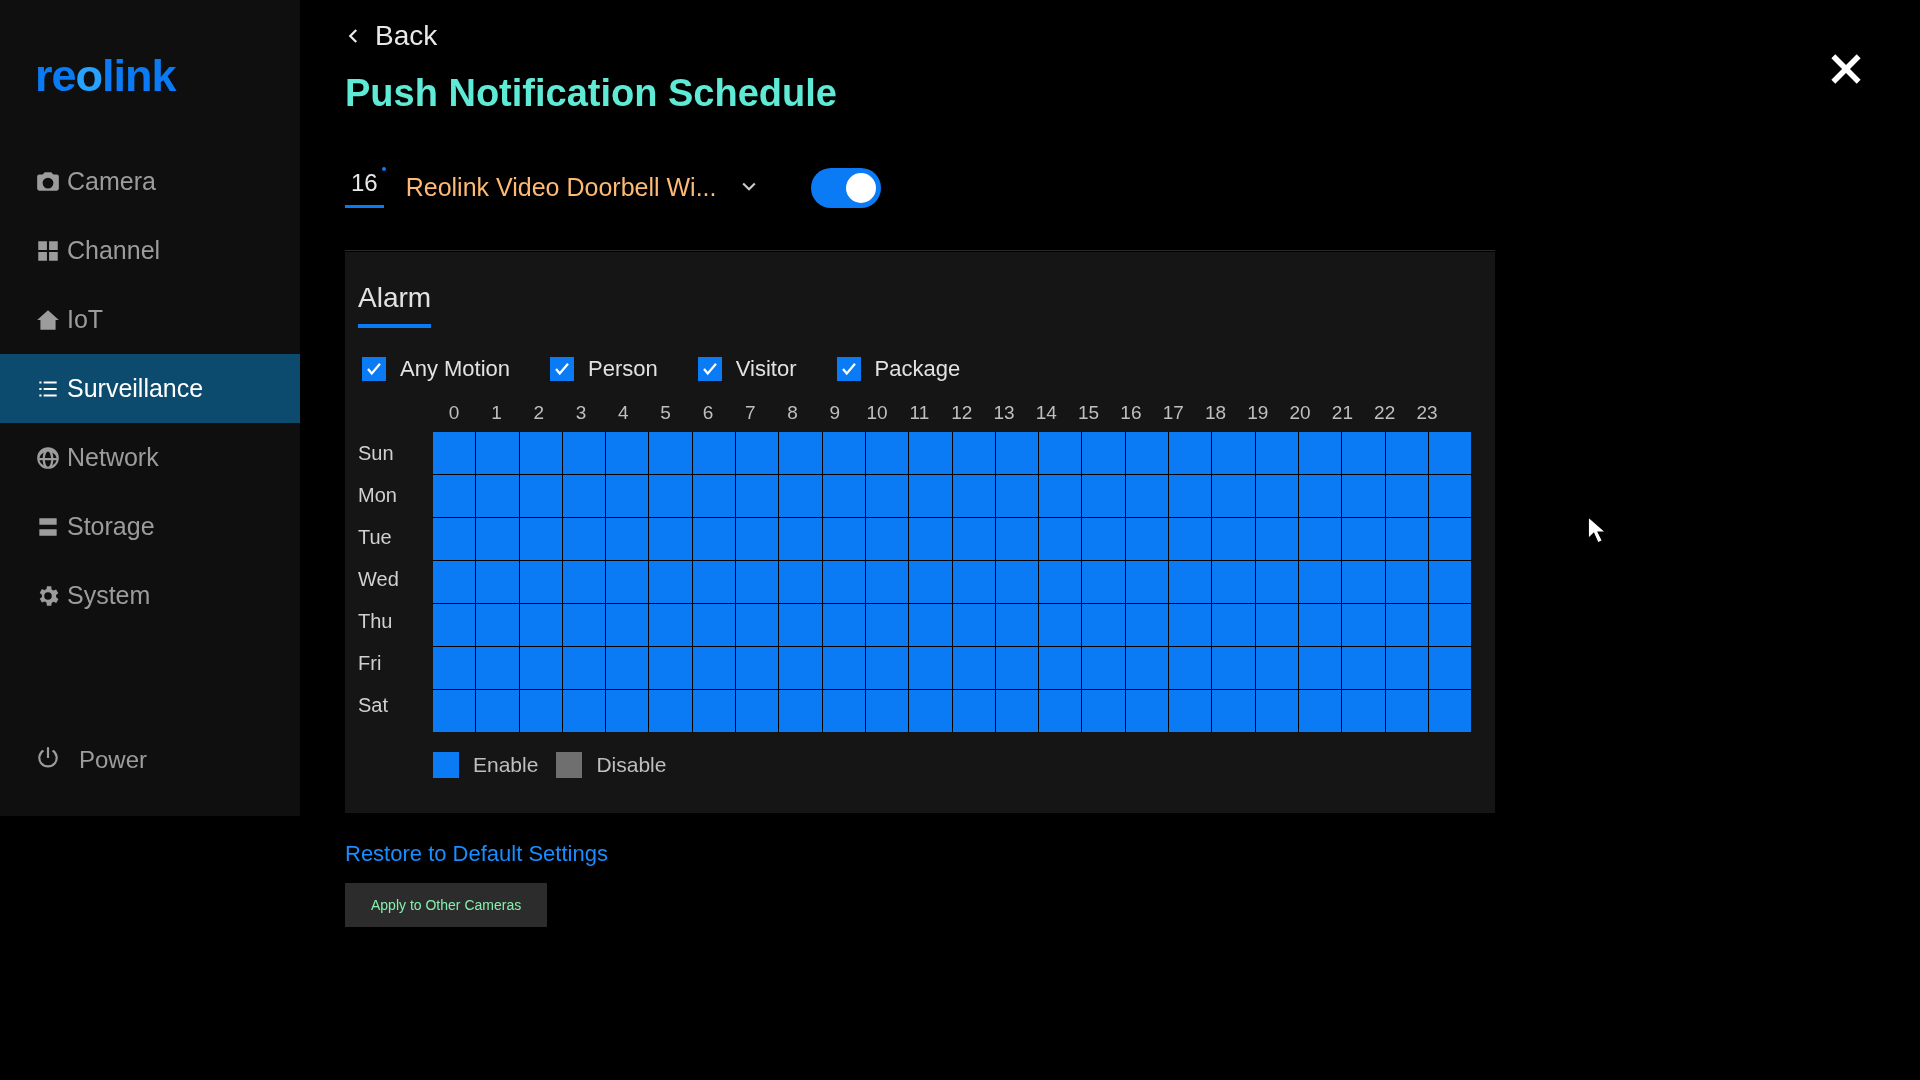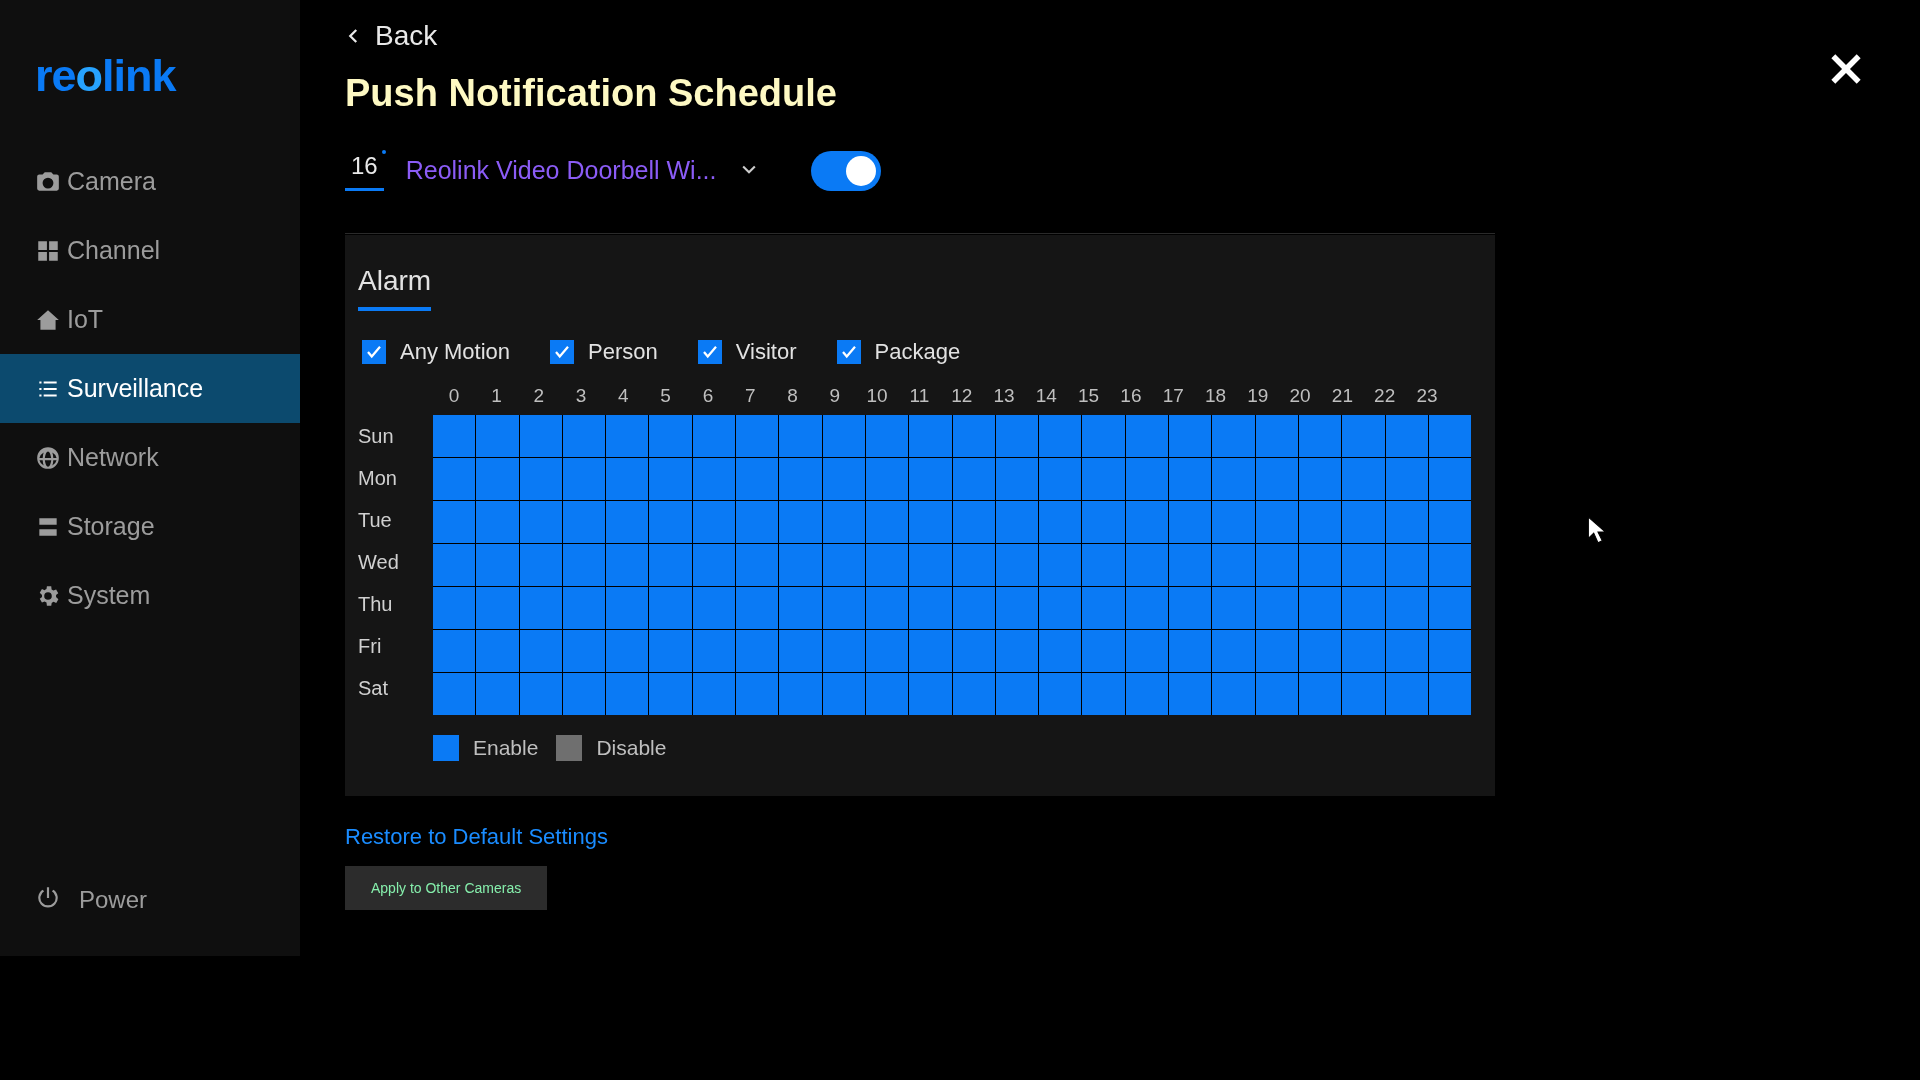--- a/index.html
+++ b/index.html
@@ -11,21 +11,21 @@
   color: #ccc;
   overflow: hidden;
   position: relative;
   transform-origin: top left;
 }
 
 
 .sidebar {
   position: absolute;
   left: 0; top: 0;
-  width: 300px; height: 956px;
+  width: 300px; height: 816px;
   background: #0f0f0f;
   display: flex;
   flex-direction: column;
 }
 .logo {
   padding: 50px 35px 35px;
   font-size: 45px;
   font-weight: 700;
   color: #0a7af5;
   font-family: Arial, sans-serif;
@@ -67,22 +67,22 @@
 }
 .back {
   display: flex; align-items: center; gap: 12px;
   font-size: 28px; color: #e8e8e8;
   margin-bottom: 20px;
   cursor: pointer;
 }
 .back svg { width: 18px; height: 18px; stroke: #e8e8e8; stroke-width: 3; fill:none; }
 
 .page-title {
-  font-size: 38px; font-weight: 600; color: #fef9c3;
-  margin-bottom: 35px;
+  font-size: 38px; font-weight: 600; color: #5eead4;
+  margin-bottom: 52px;
 }
 
 .close-btn {
   position: absolute;
   right: 55px; top: 50px;
   width: 38px; height: 38px;
   cursor: pointer;
 }
 .close-btn svg { width: 38px; height: 38px; stroke: #fff; stroke-width: 3.5; }
 
@@ -95,21 +95,21 @@
 .channel-num {
   font-size: 24px; color: #e8e8e8;
   padding: 2px 6px 8px;
   border-bottom: 3px solid #0a7af5;
   position: relative;
 }
 .channel-num::after{
   content:""; position:absolute; right:-2px; top:0;
   width:4px;height:4px;border-radius:50%;background:#0a7af5;
 }
-.device-name { font-size: 25px; color: #8b5cf6; }
+.device-name { font-size: 25px; color: #fdba74; }
 .dropdown-chev { cursor:pointer; }
 .dropdown-chev svg { width: 20px; height: 20px; stroke: #ccc; stroke-width: 2.5; fill: none; }
 
 .toggle {
   width: 70px; height: 40px; border-radius: 20px;
   background: #0a7af5; position: relative; cursor: pointer;
   margin-left: 30px;
 }
 .toggle::after {
   content: ""; position: absolute; right: 5px; top: 5px;

